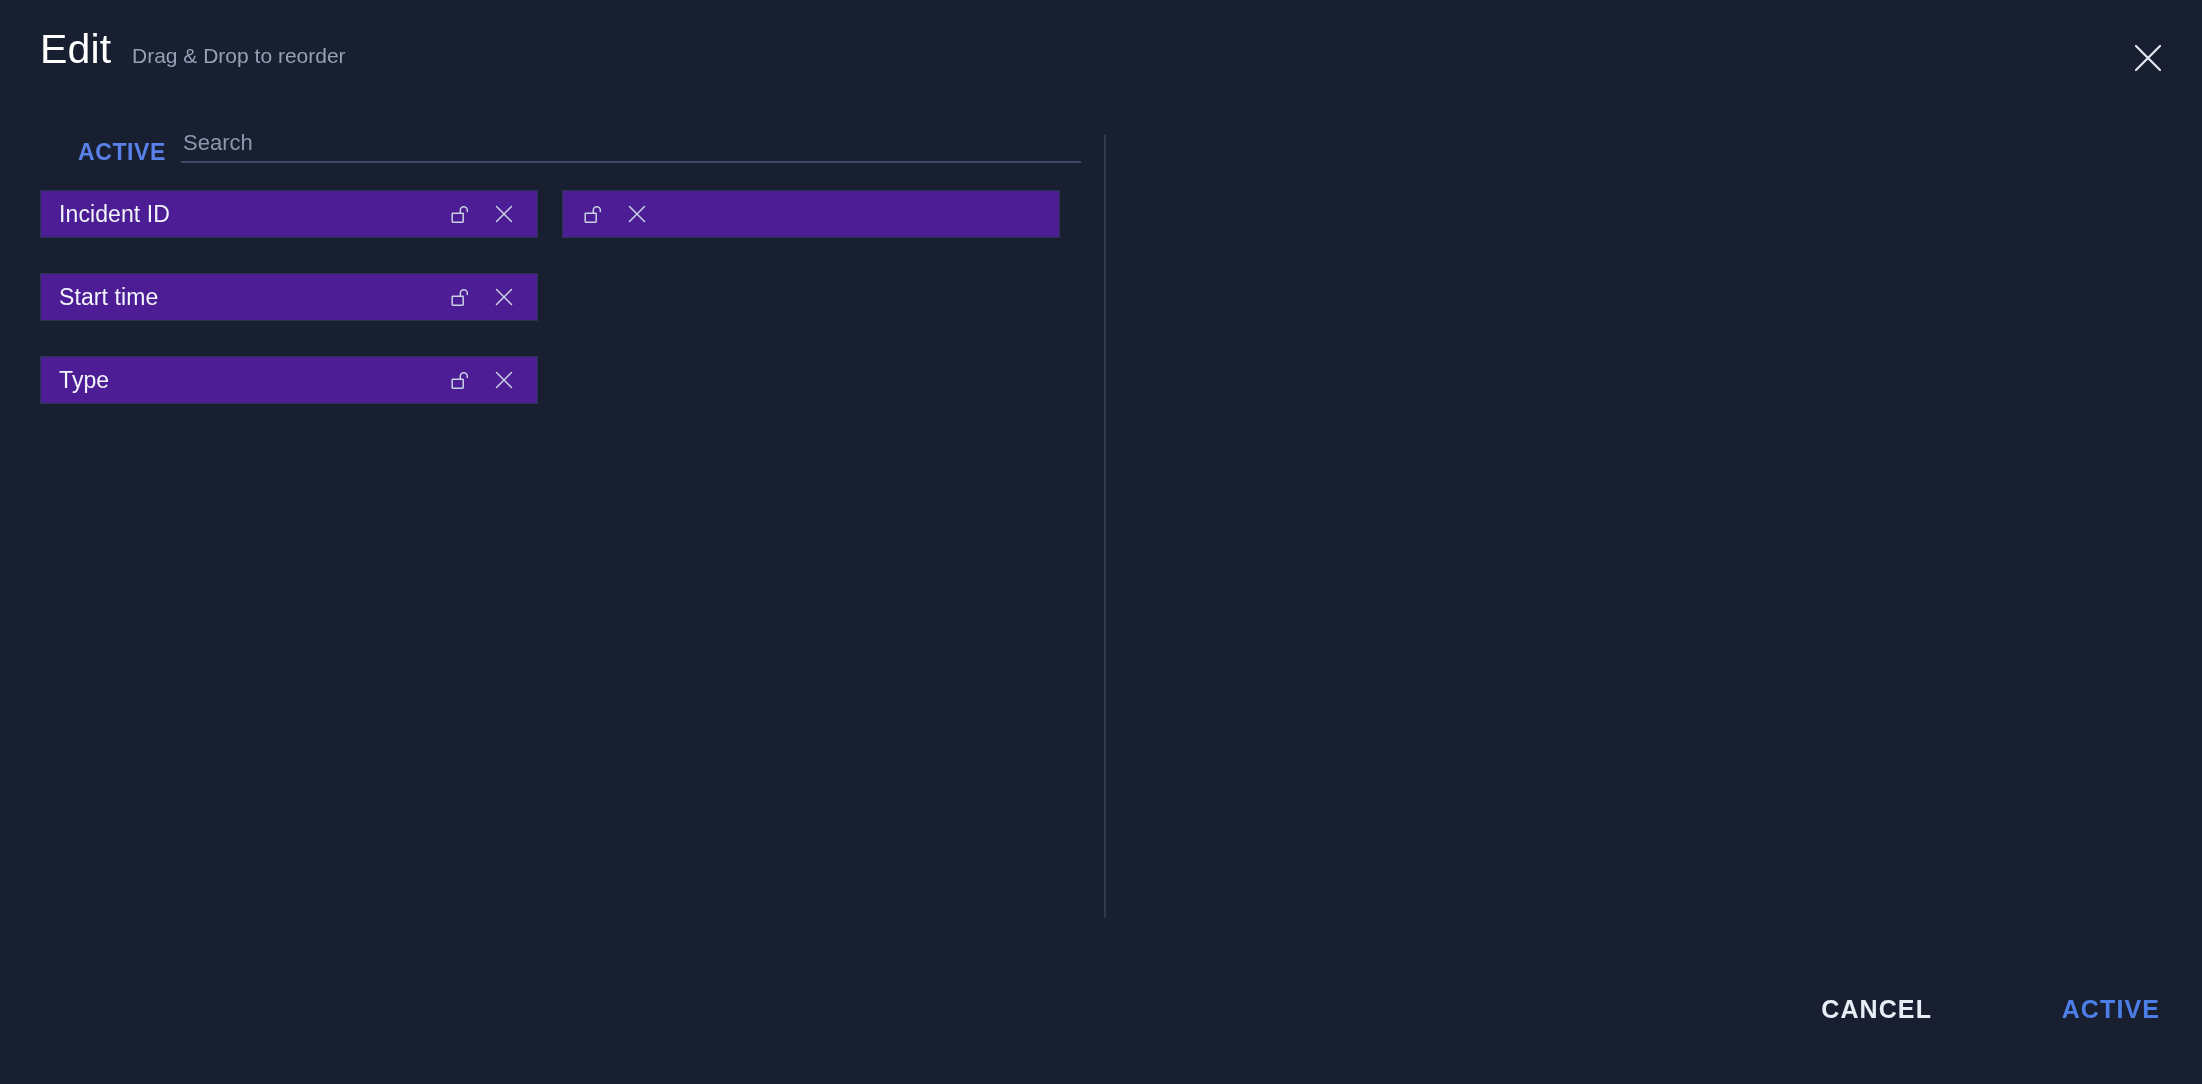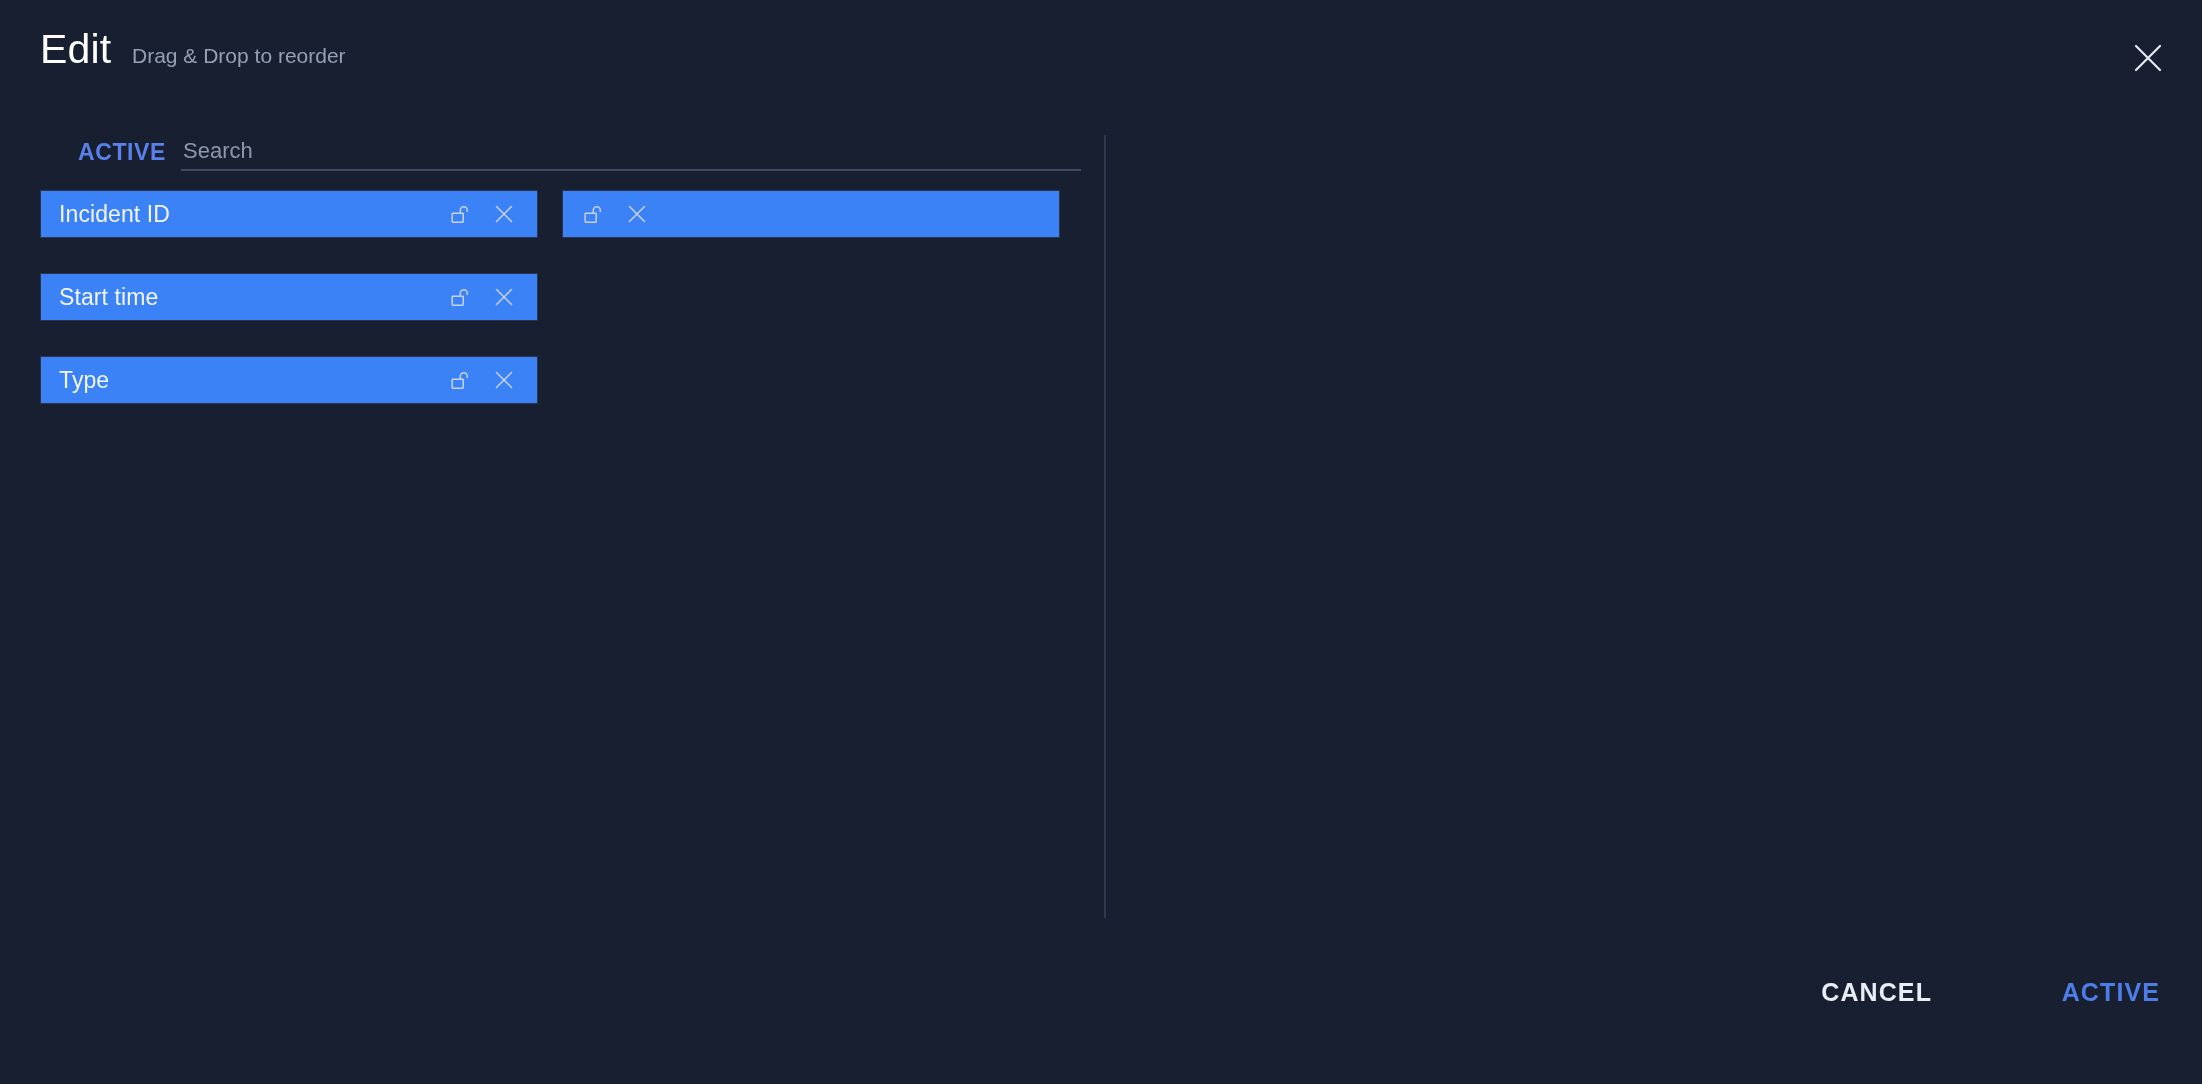--- a/index.html
+++ b/index.html
@@ -84,21 +84,21 @@
     font-size: 23px;
     font-weight: 700;
     letter-spacing: 0.6px;
     color: #5a80ea;
     line-height: 30px;
     white-space: nowrap;
   }
 
   .search-wrap {
     position: absolute;
-    top: 137px;
+    top: 129px;
     height: 40px;
   }
   #search-active-wrap    { left: 181px;  width: 900px; }
 
   .search-input {
     width: 100%;
     height: 34px;
     background: transparent;
     border: none;
     border-bottom: 2px solid #3d4a66;
@@ -131,21 +131,21 @@
   }
 
   #grid-active {
     left: 40px;
     top: 190px;
     width: 1020px;
     grid-template-rows: repeat(3, 48px);
   }
 
   .chip {
-    background: #3b82f6;
+    background: #4c1d95;
     border: 1px solid #2b344d;
     height: 48px;
     display: flex;
     align-items: center;
     padding: 0 18px 0 18px;
     cursor: pointer;
     user-select: none;
   }
 
   .chip-label {
@@ -182,21 +182,21 @@
   #footer {
     position: absolute;
     left: 0;
     bottom: 0;
     width: 2202px;
     height: 120px;
   }
 
   .footer-btn {
     position: absolute;
-    top: 3px;
+    top: 20px;
     height: 50px;
     display: flex;
     align-items: center;
     justify-content: center;
     background: transparent;
     border: none;
     cursor: pointer;
     font-family: "Liberation Sans", "DejaVu Sans", sans-serif;
     font-size: 25px;
     font-weight: 700;

